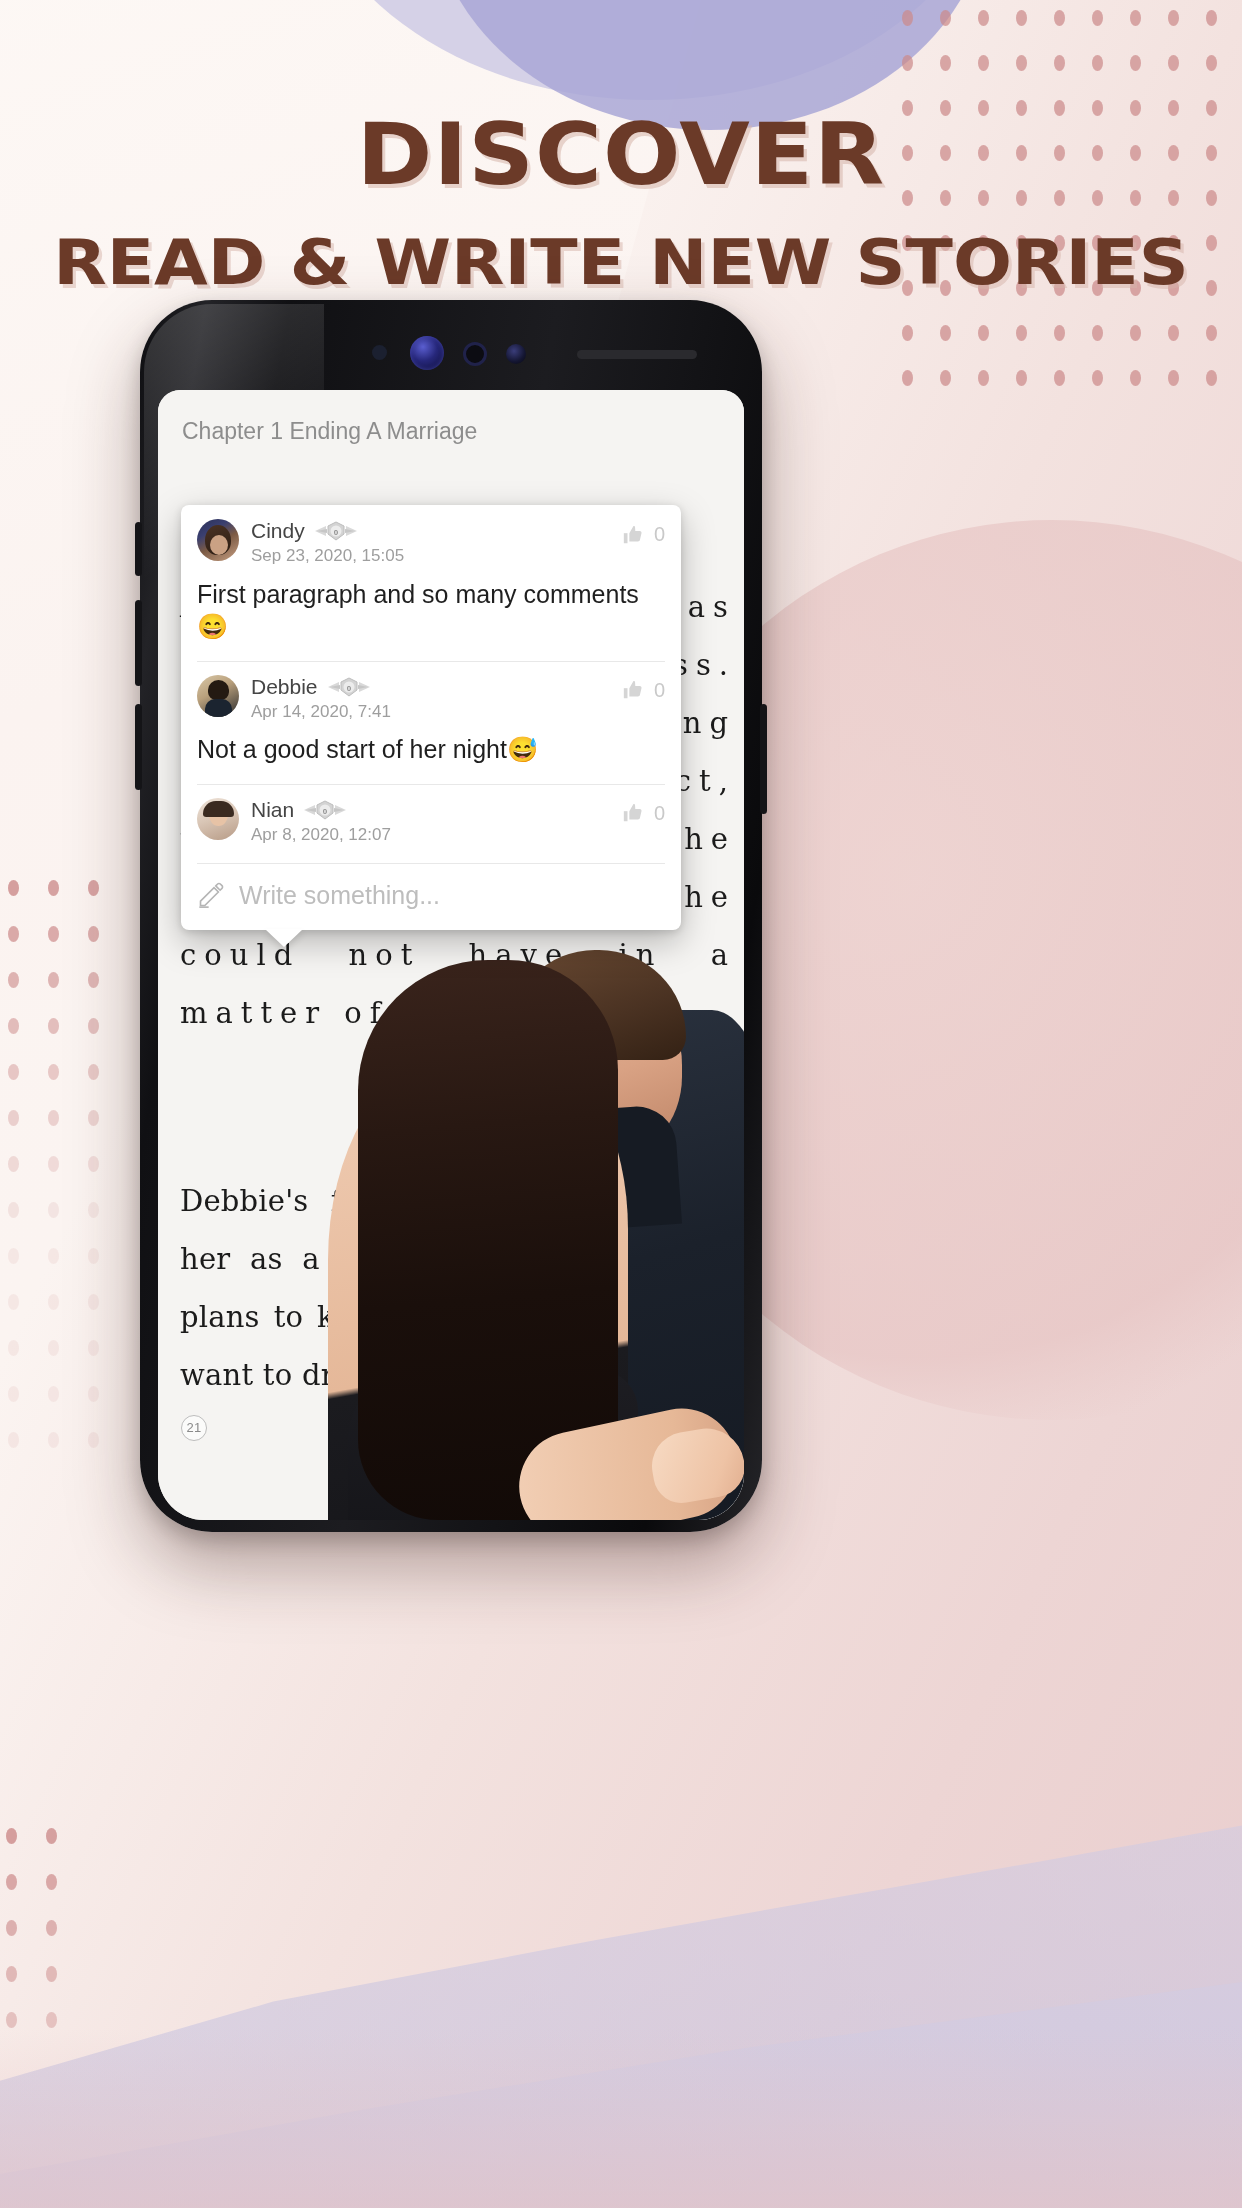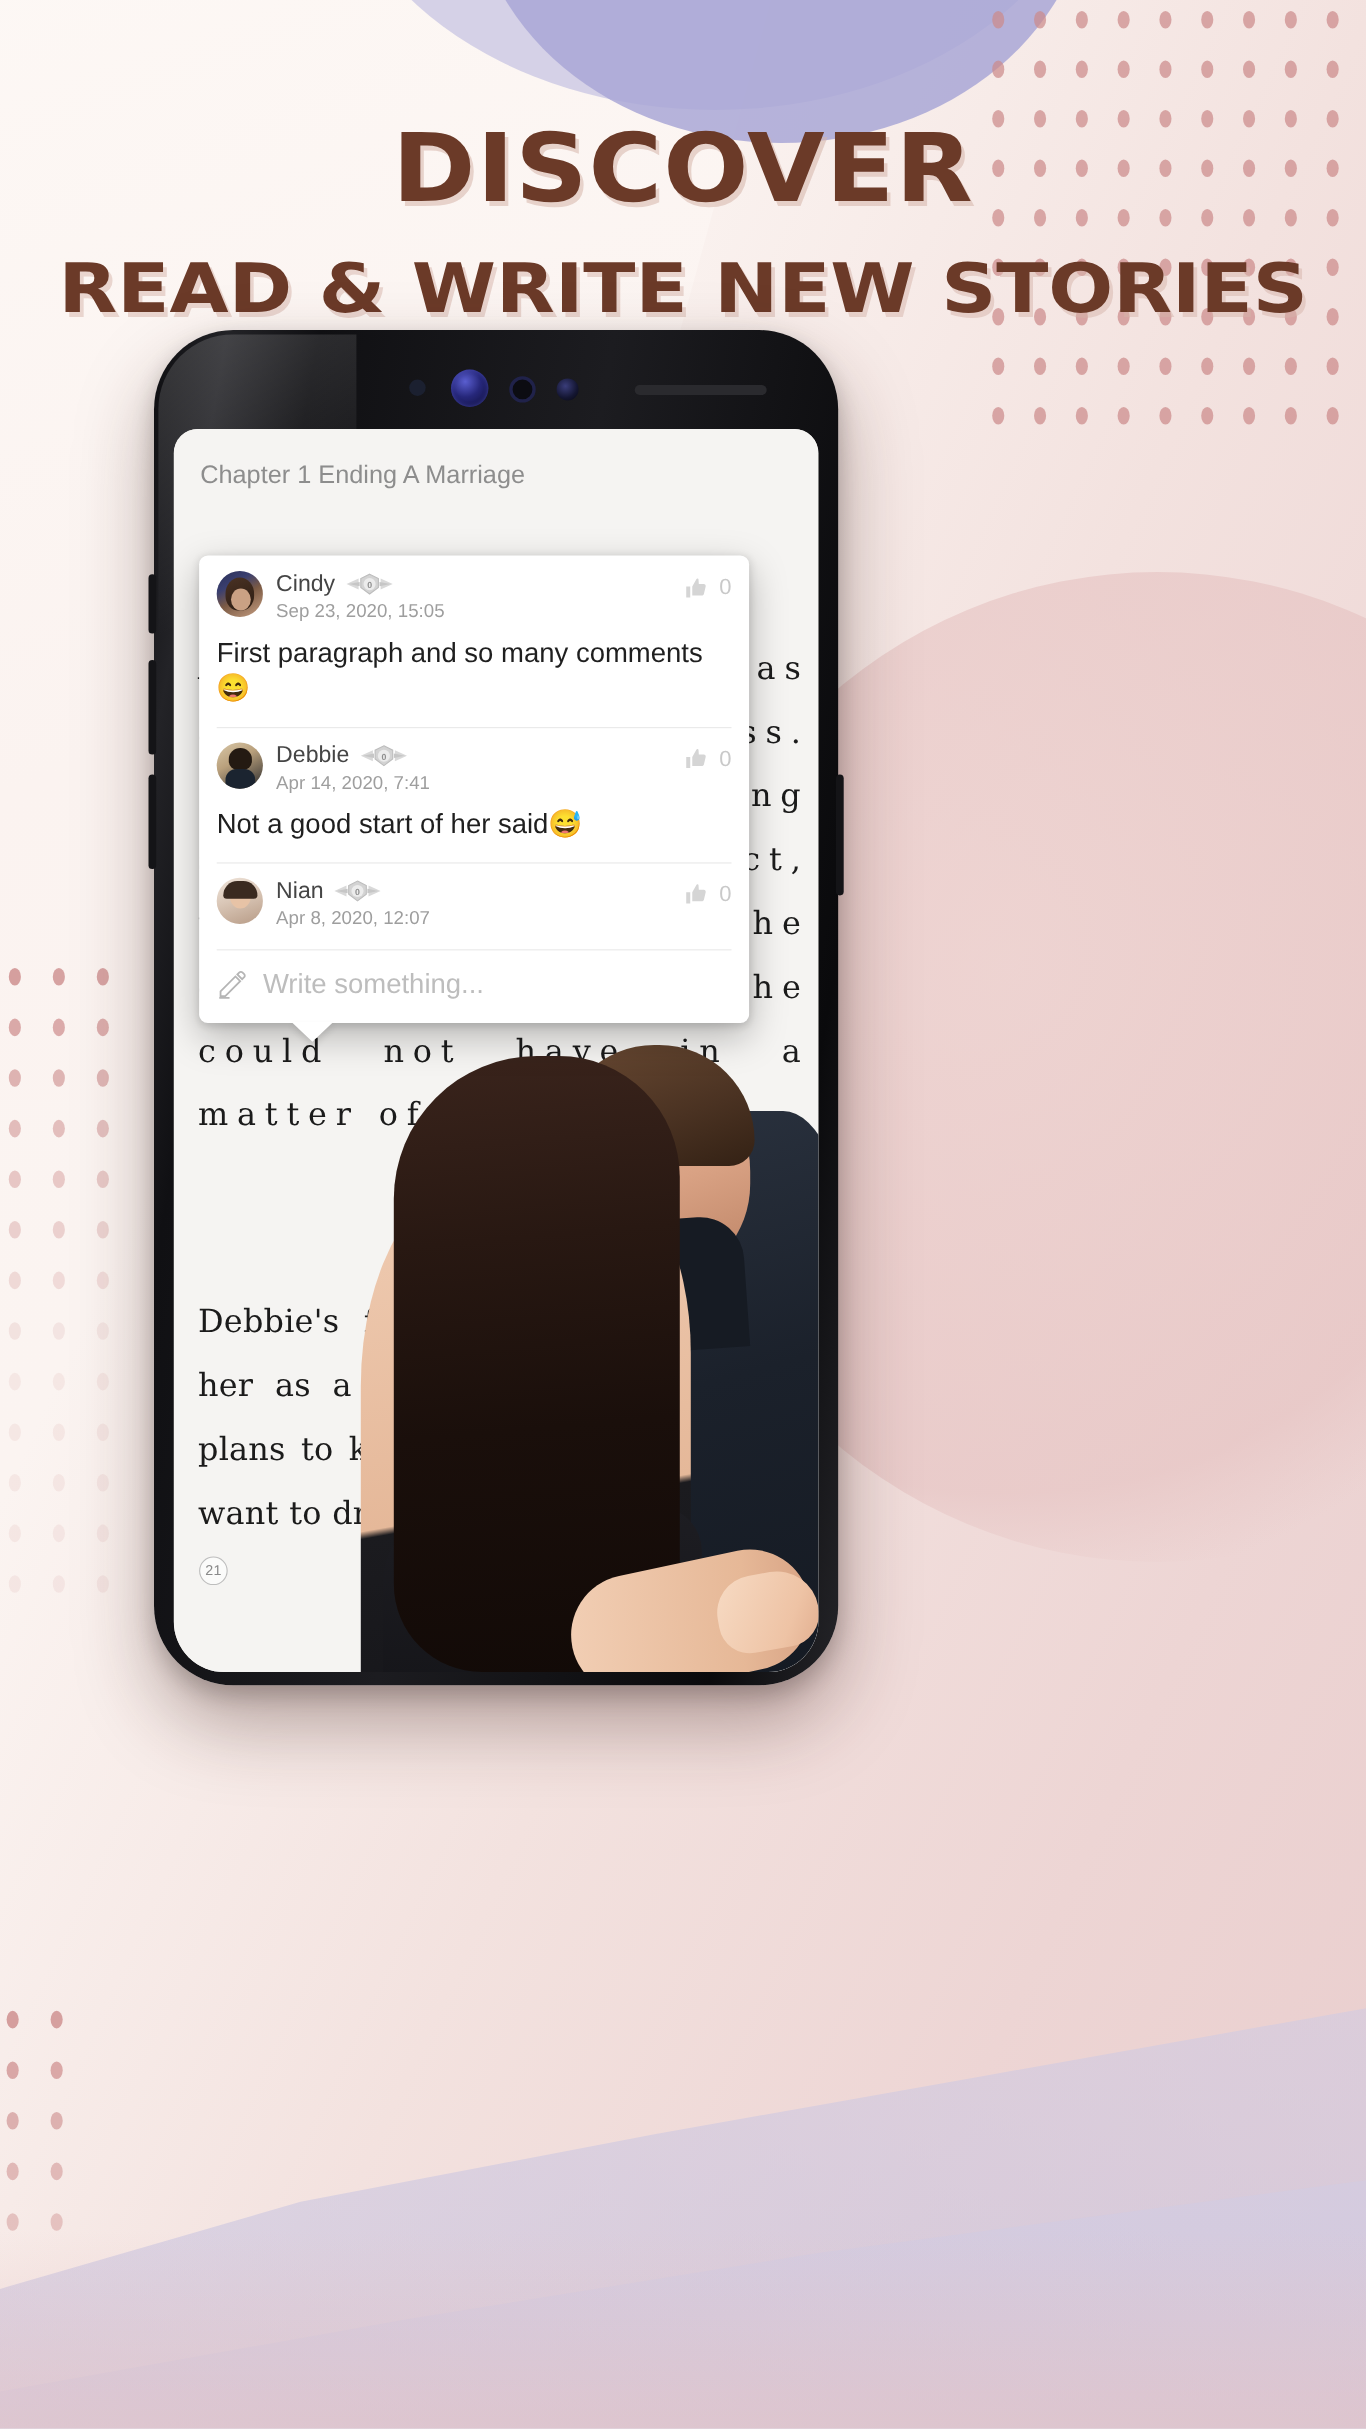--- a/index.html
+++ b/index.html
@@ -578,21 +578,21 @@
           <div class="c-like">
             <span>
               <svg viewBox="0 0 24 24" xmlns="http://www.w3.org/2000/svg">
                 <path fill="#d5d5d5" d="M2 10h4v11H2z"></path>
                 <path fill="#d5d5d5" d="M8 10l4.2-7.4c.5-.9 1.9-.6 2 .5l.3 4.4h4.9c1.3 0 2.2 1.2 1.9 2.4l-1.7 7.3c-.2 1-1.1 1.8-2.2 1.8H8z"></path>
               </svg>
             </span>
             <span class="c-like-count">0</span>
           </div>
         </div>
-        <div class="c-text"><span>Not a good start of her said</span><span class="emoji">😅</span></div>
+        <div class="c-text"><span>Not a good start of her night</span><span class="emoji">😅</span></div>
       </div>
 
       <div class="c-item">
         <div class="c-head">
           <div class="avatar av-cindy"></div>
           <div class="c-meta">
             <div class="c-name-row">
               <span class="c-name">Nian</span>
               <span class="badge-wing">
                 <svg viewBox="0 0 46 20" xmlns="http://www.w3.org/2000/svg">

